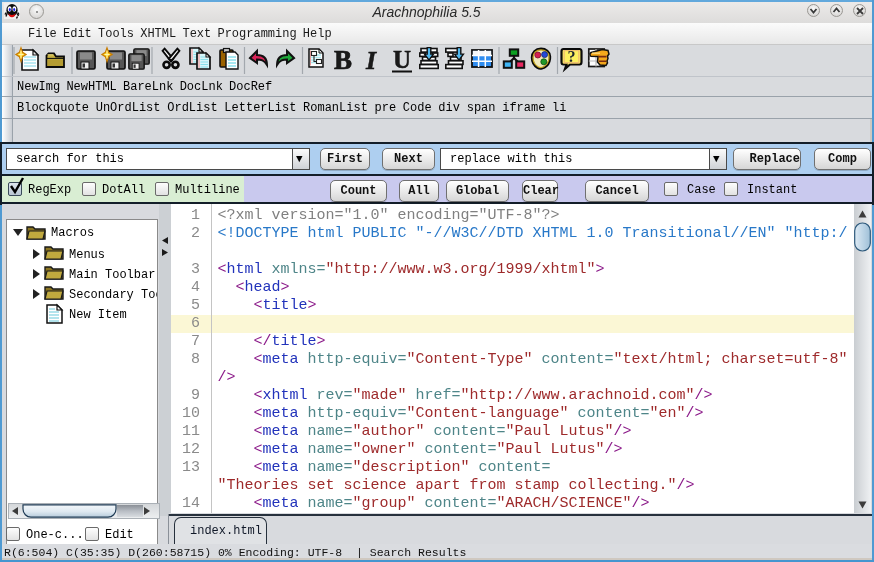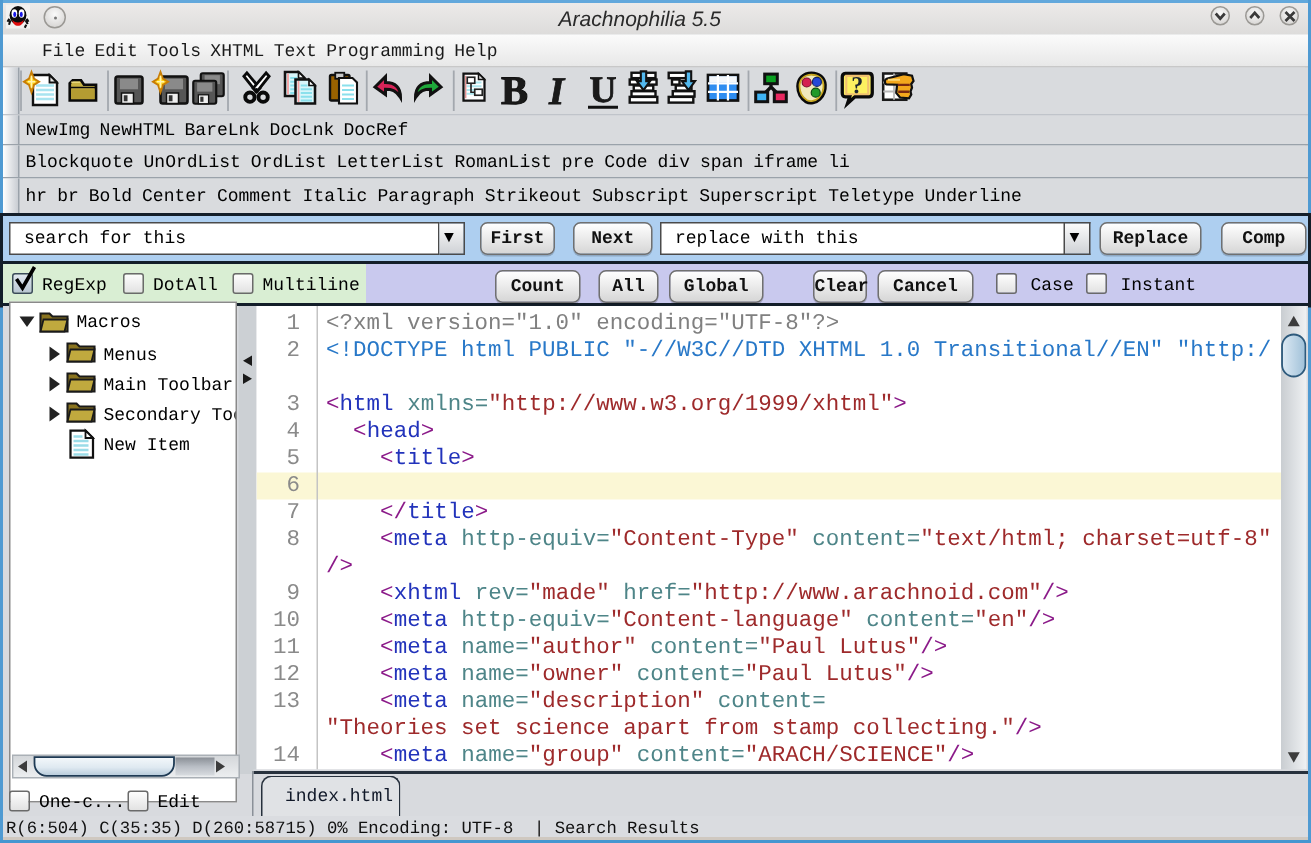--- a/index.html
+++ b/index.html
@@ -34,21 +34,21 @@
   .regex-row{left:2px;top:176px;width:870px;height:26px;background:#c9c9ee;}
   .regex-green{left:2px;top:176px;width:242px;height:26px;background:#d9eed3;}
   .combo{background:#fff;border:1px solid #4a4a4a;height:22px;box-sizing:border-box;}
   .combo-btn{background:linear-gradient(#fbfbfb,#cfd2d6);border:1px solid #4a4a4a;border-left:none;height:22px;width:17px;box-sizing:border-box;}
   .btn{background:linear-gradient(#ffffff,#d6d6d6);border:1px solid #707070;border-radius:5px;height:22px;box-sizing:border-box;font-size:12px;font-weight:bold;color:#111;text-align:center;box-shadow:0 1px 0 rgba(0,0,0,0.18);}
   .cbx{width:14px;height:14px;background:linear-gradient(#fdfdfd,#e2e2e2);border:1px solid #6a6a6a;border-radius:2px;box-sizing:border-box;}
   .lbl{font-size:12px;color:#000;}
 
   
   .main-bg{left:2px;top:204px;width:870px;height:352px;background:#d8dade;}
-  .tree-panel{left:6px;top:201px;width:152px;height:334px;background:#fff;border:1px solid #8a8a8a;box-sizing:border-box;overflow:hidden;text-decoration:underline;}
+  .tree-panel{left:6px;top:219px;width:152px;height:334px;background:#fff;border:1px solid #8a8a8a;box-sizing:border-box;overflow:hidden;text-decoration:underline;}
   .tree-row{position:absolute;left:0;font-size:12px;color:#000;white-space:nowrap;}
   .splitter{left:159px;top:204px;width:12px;height:312px;background:#ccd0d4;}
   .editor{left:171px;top:204px;width:683px;height:309px;background:#fff;overflow:hidden;}
   .gutter-line{left:211px;top:204px;width:1px;height:309px;background:#c4c4c4;}
   .hl-row{position:absolute;left:0;width:683px;height:18px;background:#fbf7d5;}
   .eline{position:absolute;left:46.4px;font-size:15px;line-height:18px;white-space:pre;color:#000;}
   .lnum{position:absolute;width:29px;text-align:right;font-size:15px;line-height:18px;color:#8a8a8a;}
   .c-gray{color:#808080;}
   .c-doc{color:#2878c8;}
   .c-tag{color:#2233bb;}
@@ -273,23 +273,20 @@
   <div class="abs trow" style="top:77px;height:19px;">
       <span style="position:absolute;left:15px;top:3px;word-spacing:-1px;">NewImg NewHTML BareLnk DocLnk DocRef</span>
     </div>
   <div class="abs grip" style="top:77px;height:19px;"></div>
   <div class="abs trow-line" style="top:96px;"></div>
   <div class="abs trow" style="top:97px;height:21px;">
       <span style="position:absolute;left:15px;top:4px;word-spacing:-0.5px;">Blockquote UnOrdList OrdList LetterList RomanList pre Code div span iframe li</span>
     </div>
   <div class="abs grip" style="top:97px;height:21px;"></div>
   <div class="abs trow-line" style="top:118px;"></div>
-  <div class="abs trow" style="top:119px;height:23px;">
-      <span style="position:absolute;left:15px;top:5px;word-spacing:-0.5px;">hr br Bold Center Comment Italic Paragraph Strikeout Subscript Superscript Teletype Underline</span>
-    </div>
   <div class="abs grip" style="top:119px;height:23px;"></div>
 
   <div class="abs" style="left:0;top:142px;width:2px;height:62px;background:#131e29;"></div>
   <div class="abs" style="left:872px;top:142px;width:2px;height:62px;background:#131e29;"></div>
 
   <div class="abs sp-border" style="top:142px;height:2px;"></div>
   <div class="abs search-row"></div>
   <div class="abs sp-border" style="top:174px;height:2px;"></div>
   <div class="abs regex-row"></div>
   <div class="abs regex-green"></div>
@@ -307,21 +304,21 @@
   <div class="abs btn" style="left:382px;top:148px;width:53px;">
       <span style="position:absolute;left:0;top:3px;width:100%;">Next</span>
     </div>
   <div class="abs combo" style="left:440px;top:148px;width:270px;">
       <span style="position:absolute;left:9px;top:3px;font-size:12px;">replace with this</span>
     </div>
   <div class="abs combo-btn" style="left:710px;top:148px;">
       <span style="position:absolute;left:3px;top:4px;font-size:11px;color:#000;">▼</span>
     </div>
   <div class="abs btn" style="left:733px;top:148px;width:68px;">
-      <span style="position:absolute;left:0;top:3px;width:100%;">Replace</span>
+      <span style="position:absolute;left:0;top:3px;width:100%;text-align:right;">Replace</span>
     </div>
   <div class="abs btn" style="left:814px;top:148px;width:57px;">
       <span style="position:absolute;left:0;top:3px;width:100%;">Comp</span>
     </div>
 
   <div class="abs cbx" style="left:8px;top:182px;background:linear-gradient(#dfe7ef,#b9c6d2);border:1px solid #3a4a5a;"></div>
   <svg class="abs" style="left:8px;top:176px;" width="20" height="20" viewBox="0 0 20 20">
       <path d="M3 10 L7 16 L15 2" stroke="#000" stroke-width="2.4" fill="none"></path>
     </svg>
   <span class="abs lbl" style="left:28px;top:183px;">RegExp</span>
@@ -331,21 +328,21 @@
   <span class="abs lbl" style="left:175px;top:183px;">Multiline</span>
   <div class="abs btn" style="left:330px;top:180px;width:57px;">
       <span style="position:absolute;left:0;top:3px;width:100%;">Count</span>
     </div>
   <div class="abs btn" style="left:399px;top:180px;width:40px;">
       <span style="position:absolute;left:0;top:3px;width:100%;">All</span>
     </div>
   <div class="abs btn" style="left:446px;top:180px;width:63px;">
       <span style="position:absolute;left:0;top:3px;width:100%;">Global</span>
     </div>
-  <div class="abs btn" style="left:522px;top:180px;width:36px;margin-left:20px;">
+  <div class="abs btn" style="left:522px;top:180px;width:36px;">
       <span style="position:absolute;left:0;top:3px;width:100%;">Clear</span>
     </div>
   <div class="abs btn" style="left:585px;top:180px;width:64px;">
       <span style="position:absolute;left:0;top:3px;width:100%;">Cancel</span>
     </div>
   <div class="abs cbx" style="left:664px;top:182px;"></div>
   <span class="abs lbl" style="left:687px;top:183px;">Case</span>
   <div class="abs cbx" style="left:724px;top:182px;"></div>
   <span class="abs lbl" style="left:747px;top:183px;">Instant</span>
 

